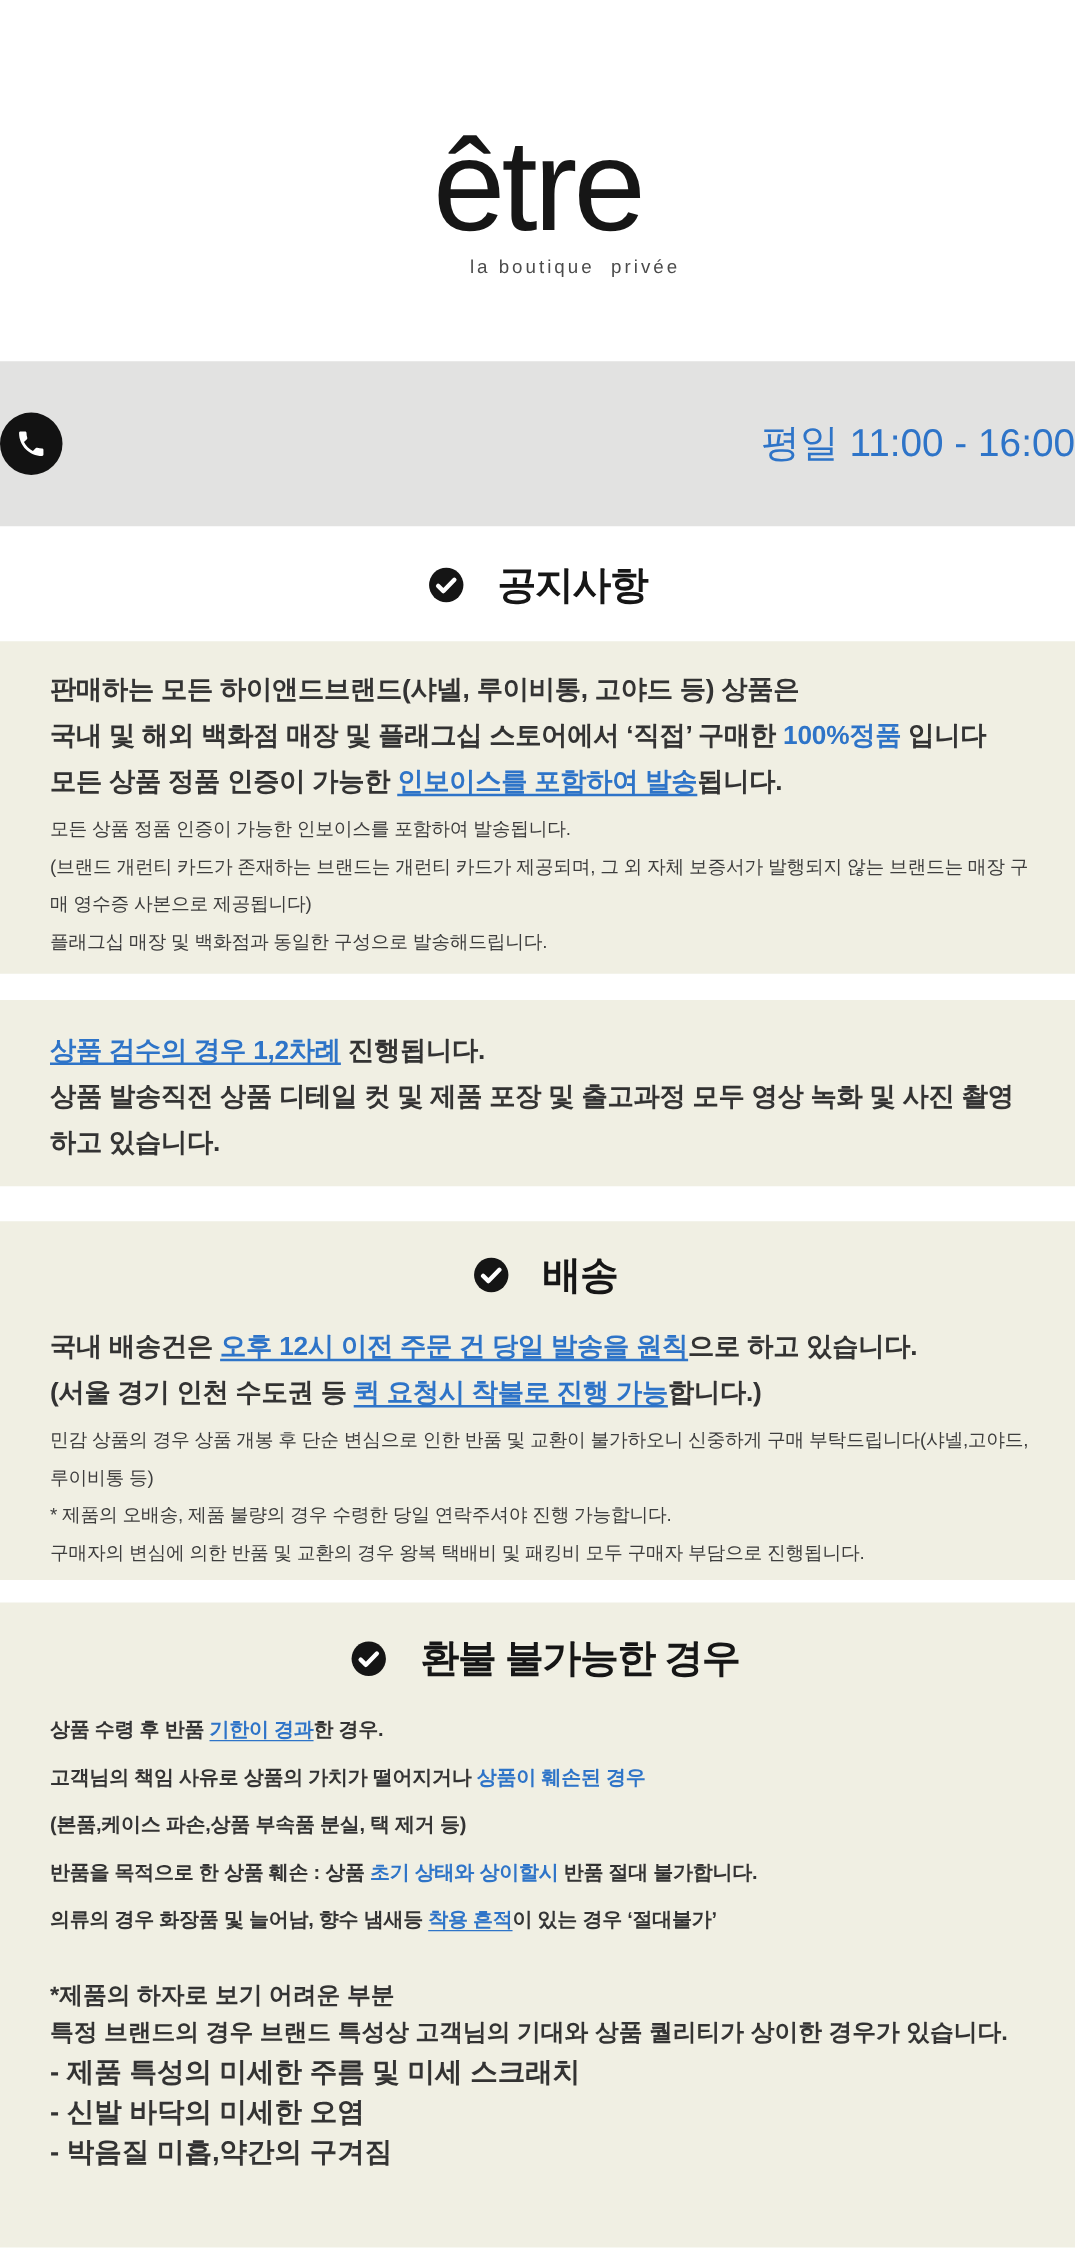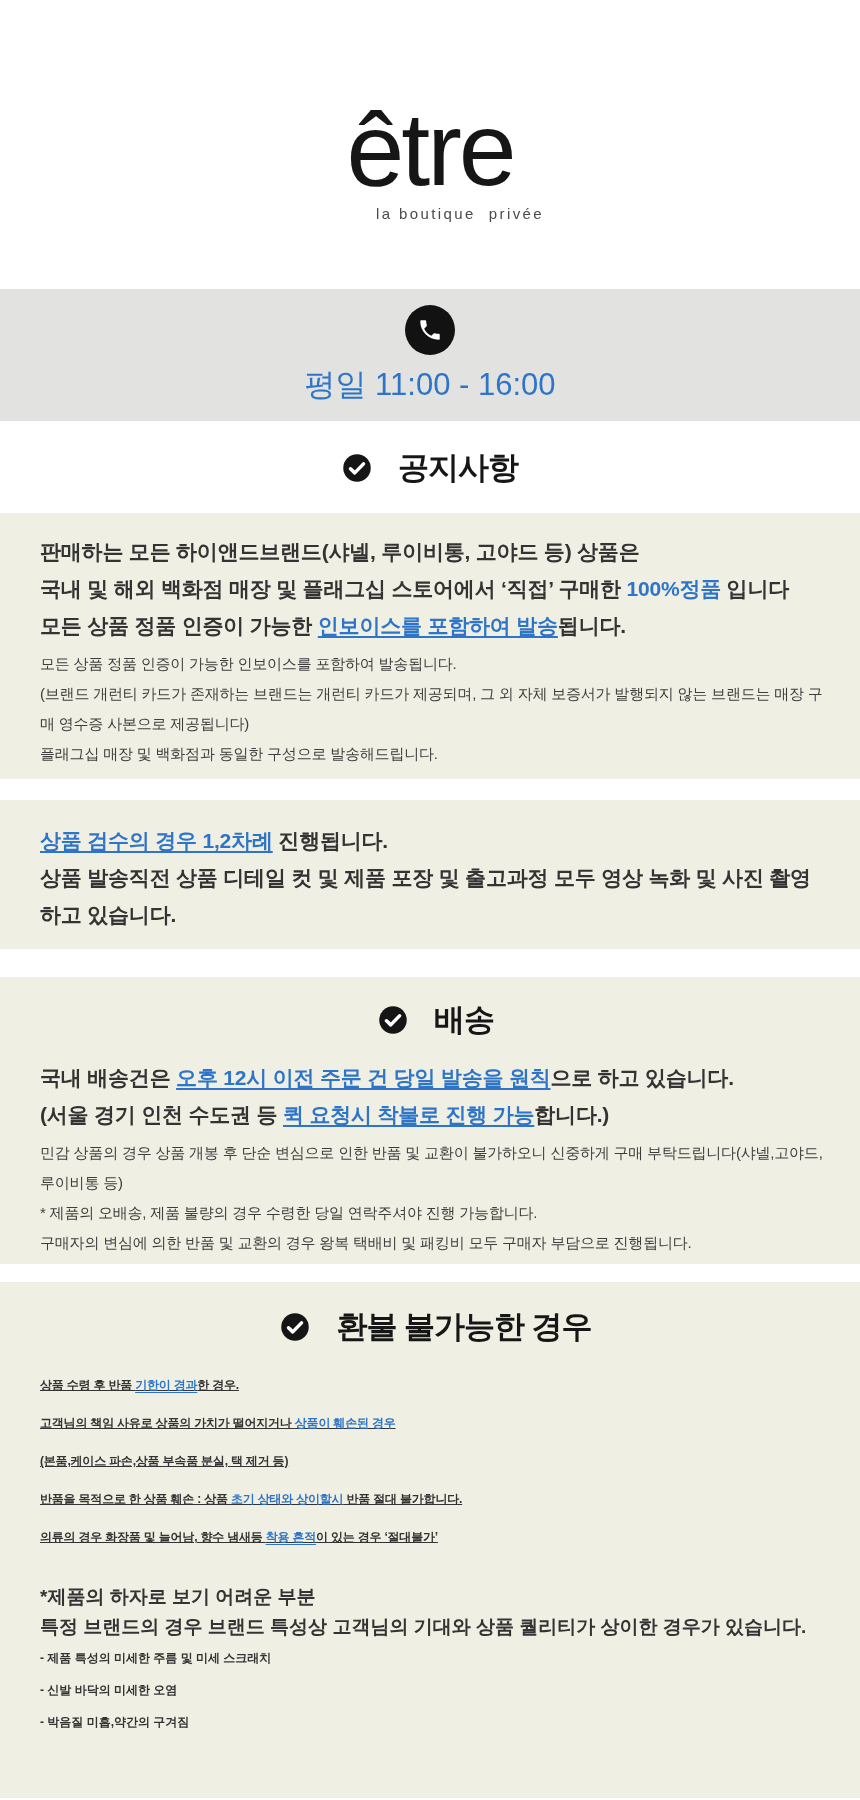--- a/index.html
+++ b/index.html
@@ -13,44 +13,44 @@
   html,body{ background:#ffffff; }
   body{ width:860px; margin:0; font-family:"Liberation Sans","DejaVu Sans",sans-serif; color:var(--dark); }
   .page{ width:860px; height:1800px; background:#fff; overflow:hidden; }
 
   
   .logo-area{ height:261px; padding-top:68px; text-align:center;margin-top:28px; }
   .logo{ font-size:104px; line-height:1.02; font-weight:500; color:#161616; letter-spacing:-3px; }
   .tagline{ font-size:15px; color:#4b4b4b; letter-spacing:2.4px; margin-top:3px; white-space:pre; transform:translateX(30px); }
 
   
-  .banner{ height:132px; background:var(--gray); display:flex; flex-direction:column; align-items:center; justify-content:center; gap:9px; }
+  .banner{ height:132px; background:var(--gray); display:flex; align-items:center; justify-content:space-between; gap:9px; }
   .phone-badge{ width:50px; height:50px; border-radius:50%; background:#121212; display:flex; align-items:center; justify-content:center; }
   .hours{ font-size:31px; color:var(--blue); font-weight:500; }
 
   
   .sec-head{ display:flex; align-items:center; justify-content:center; gap:26px; margin-top:26px; }
   .sec-head.in-block{ margin-top:0; margin-bottom:18px; }
   .check{ width:30px; height:30px; display:inline-flex; flex:0 0 auto; }
   .sec-title{ font-size:31px; font-weight:700; color:#161616; letter-spacing:-1px; }
 
   
   .block{ background:var(--beige); padding:20px 28px 10px 40px; }
   .b1{ margin-top:24px; }
   .b2{ margin-top:21px; padding-top:22px; padding-bottom:16px; }
   .b3{ margin-top:28px; padding-top:22px; padding-bottom:6px; }
   .b4{ margin-top:18px; padding-top:24px; padding-bottom:60px; }
 
   .line{ font-size:21px; line-height:37px; font-weight:600; color:var(--dark); letter-spacing:-0.2px; }
-  .l4{ font-size:12px; line-height:38px;text-decoration:underline; }
+  .l4{ font-size:16px; line-height:38px; }
   .smalls{ margin-top:5px; }
   .small{ font-size:15px; line-height:30px; font-weight:400; color:#3d3d3d; letter-spacing:-0.2px; }
   .note{ font-size:19px; line-height:30px; font-weight:600; }
   .ngap{ margin-top:26px; }
-  .bullet{ font-size:12px; line-height:32px; font-weight:600; }
+  .bullet{ font-size:22px; line-height:32px; font-weight:600; }
   .n3{ font-size:18px; }
 
   .blue{ color:var(--blue); }
   .bold{ font-weight:700; }
   .ul{ text-decoration:underline; text-underline-offset:3px; }
 </style>
 </head>
 <body>
 
 <div class="page">

